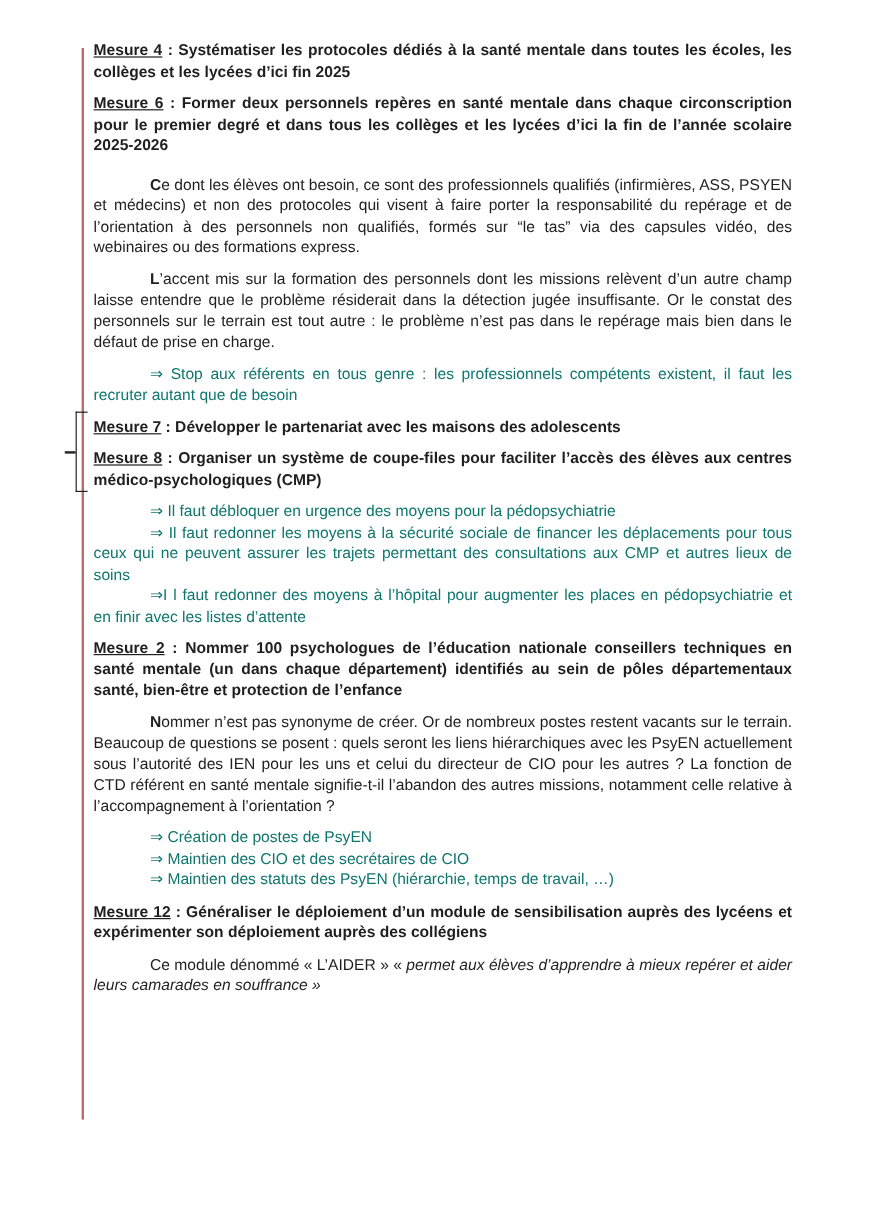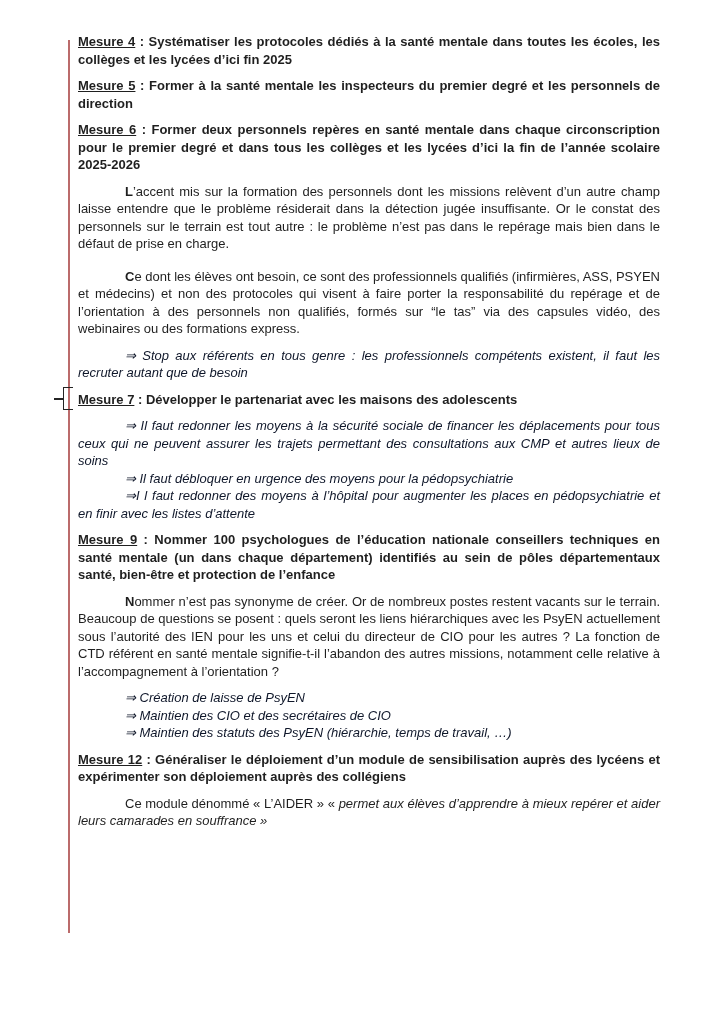--- a/index.html
+++ b/index.html
@@ -18,21 +18,21 @@
   }
   .content {
     position:absolute; left:78px; top:33px; width:582px;
     font-size:13px; line-height:17.5px;
     text-align:justify;
   }
   .measure { font-weight:700; margin:0 0 9px 0; }
   .measure-label { text-decoration:underline; }
   .para { margin:0 0 9px 0; text-indent:47px; }
   .para .lead { font-weight:700; }
-  .red { color:#0f172a;font-style:italic; }
+  .red { color:#0f766e; }
   .demand { text-indent:47px; margin:0; }
   .demand-group { margin:0 0 9px 0; }
   .gap-before { margin-top:15px; }
   .bracket-group { position:relative; margin:0 0 9px 0; }
   .bracket-group .measure.inner-last { margin-bottom:0; }
   .bracket {
     position:absolute; left:-15px; top:-4px; bottom:-2px; width:9px;
     border-left:1.6px solid #242424;
     border-top:1.6px solid #242424;
     border-bottom:1.6px solid #242424;
@@ -48,63 +48,63 @@
 
 <div class="page">
   <div class="change-bar"></div>
 
   <div class="content">
 
     <div class="measure">
       <span class="measure-label">Mesure 4</span><span> : Systématiser les protocoles dédiés à la santé mentale dans toutes les écoles, les collèges et les lycées d’ici fin 2025</span>
     </div>
 
-    <div class="measure">
-      <span class="measure-label">Mesure 5</span><span> : Former à la santé mentale les inspecteurs du premier degré et les personnels de direction</span>
-    </div>
 
     <div class="measure">
       <span class="measure-label">Mesure 6</span><span> : Former deux personnels repères en santé mentale dans chaque circonscription pour le premier degré et dans tous les collèges et les lycées d’ici la fin de l’année scolaire 2025-2026</span>
     </div>
 
 
+    <div class="para gap-before">
+      <span class="lead">C</span><span>e dont les élèves ont besoin, ce sont des professionnels qualifiés (infirmières, ASS, PSYEN et médecins) et non des protocoles qui visent à faire porter la responsabilité du repérage et de l’orientation à des personnels non qualifiés, formés sur “le tas” via des capsules vidéo, des webinaires ou des formations express.</span>
+    </div>
+
     <div class="para">
       <span class="lead">L</span><span>’accent mis sur la formation des personnels dont les missions relèvent d’un autre champ laisse entendre que le problème résiderait dans la détection jugée insuffisante. Or le constat des personnels sur le terrain est tout autre : le problème n’est pas dans le repérage mais bien dans le défaut de prise en charge.</span>
-    </div>
-
-    <div class="para gap-before">
-      <span class="lead">C</span><span>e dont les élèves ont besoin, ce sont des professionnels qualifiés (infirmières, ASS, PSYEN et médecins) et non des protocoles qui visent à faire porter la responsabilité du repérage et de l’orientation à des personnels non qualifiés, formés sur “le tas” via des capsules vidéo, des webinaires ou des formations express.</span>
     </div>
 
     <div class="para red">⇒ Stop aux référents en tous genre : les professionnels compétents existent, il faut les recruter autant que de besoin</div>
 
     <div class="bracket-group">
       <div class="bracket"></div>
       <div class="measure">
         <span class="measure-label">Mesure 7</span><span> : Développer le partenariat avec les maisons des adolescents</span>
       </div>
+      <div class="measure inner-last">
+        <span class="measure-label">Mesure 8</span><span> :  Organiser un système de coupe-files pour faciliter l’accès des élèves aux centres médico-psychologiques (CMP)</span>
+      </div>
     </div>
 
 
     <div class="demand-group red">
+      <div class="demand">⇒ Il faut débloquer en urgence des moyens pour la pédopsychiatrie</div>
       <div class="demand">⇒ Il faut redonner les moyens à la sécurité sociale de financer les déplacements pour tous ceux qui ne peuvent assurer les trajets permettant des consultations aux CMP et autres lieux de soins</div>
-      <div class="demand">⇒ Il faut débloquer en urgence des moyens pour la pédopsychiatrie</div>
       <div class="demand">⇒I l faut redonner des moyens à l’hôpital pour augmenter les places en pédopsychiatrie et en finir avec les listes d’attente</div>
     </div>
 
     <div class="measure">
-      <span class="measure-label">Mesure 9</span><span> : Nommer 100 psychologues de l’éducation nationale conseillers techniques en santé mentale (un dans chaque département) identifiés au sein de pôles départementaux santé, bien-être et protection de l’enfance</span>
+      <span class="measure-label">Mesure 2</span><span> : Nommer 100 psychologues de l’éducation nationale conseillers techniques en santé mentale (un dans chaque département) identifiés au sein de pôles départementaux santé, bien-être et protection de l’enfance</span>
     </div>
 
     <div class="para">
       <span class="lead">N</span><span>ommer n’est pas synonyme de créer. Or de nombreux postes restent vacants sur le terrain. Beaucoup de questions se posent : quels seront les liens hiérarchiques avec les PsyEN actuellement sous l’autorité des IEN pour les uns et celui du directeur de CIO pour les autres ? La fonction de CTD référent en santé mentale signifie-t-il l’abandon des autres missions, notamment celle relative à l’accompagnement à l’orientation ?</span>
     </div>
 
     <div class="demand-group red">
-      <div class="demand">⇒ Création de laisse de PsyEN</div>
+      <div class="demand">⇒ Création de postes de PsyEN</div>
       <div class="demand">⇒ Maintien des CIO et des secrétaires de CIO</div>
       <div class="demand">⇒ Maintien des statuts des PsyEN (hiérarchie, temps de travail, …)</div>
     </div>
 
     <div class="measure">
       <span class="measure-label">Mesure 12</span><span> : Généraliser le déploiement d’un module de sensibilisation auprès des lycéens et expérimenter son déploiement auprès des collégiens</span>
     </div>
 
     <div class="para">
       <span>Ce module dénommé « L’AIDER » « </span><span class="italic">permet aux élèves d’apprendre à mieux repérer et aider leurs camarades en souffrance »</span>

